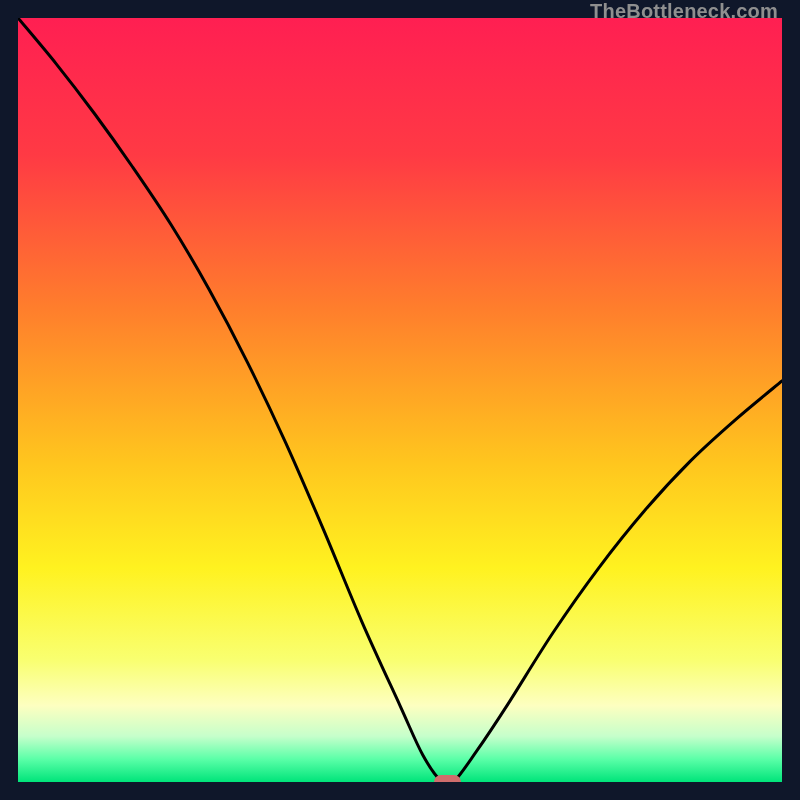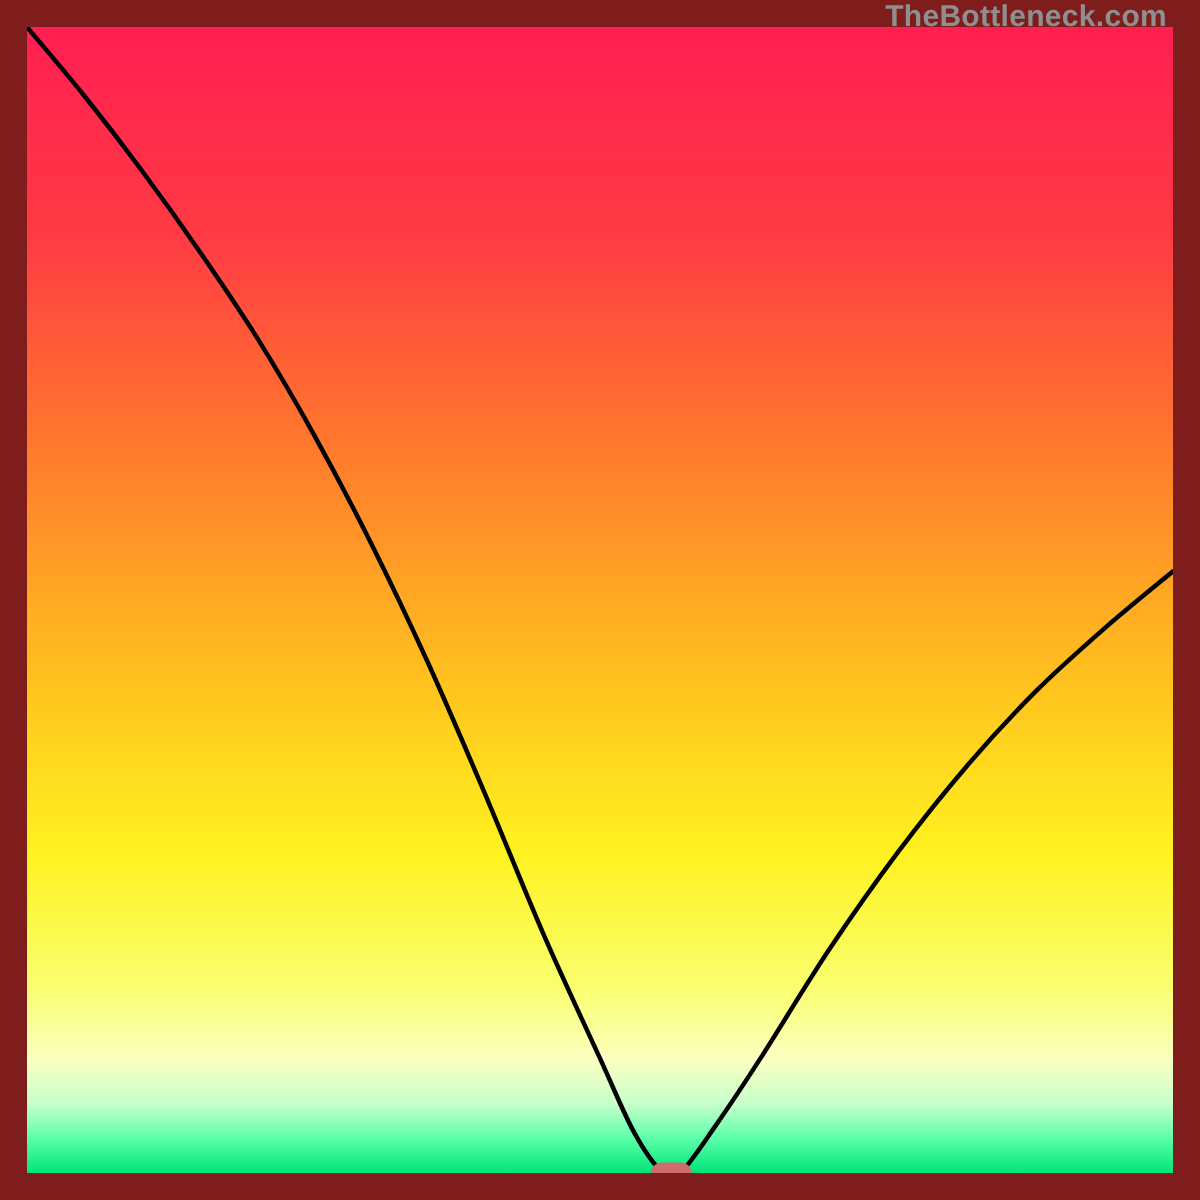--- a/index.html
+++ b/index.html
@@ -9,21 +9,21 @@
     height: 800px;
     background: #000;
     overflow: hidden;
   }
   .frame {
     position: absolute;
     left: 0;
     top: 0;
     width: 800px;
     height: 800px;
-    background: #7f1d1d;
+    background: #0f172a;
   }
   .plot-area {
     position: absolute;
     left: 18px;
     top: 18px;
     width: 764px;
     height: 764px;
     overflow: hidden;
   }
   .gradient-fill {

